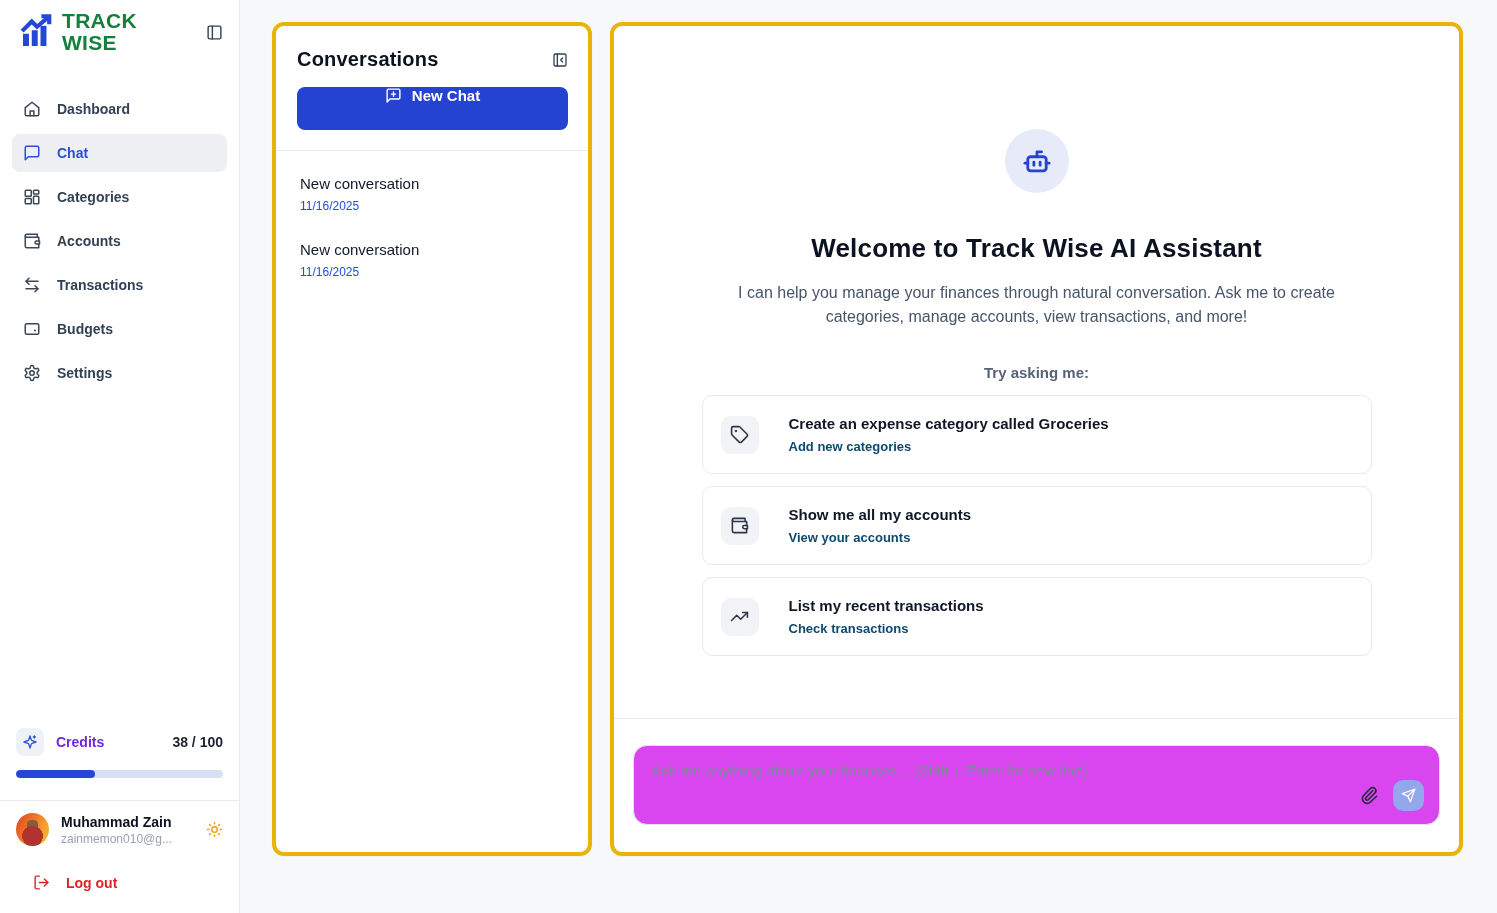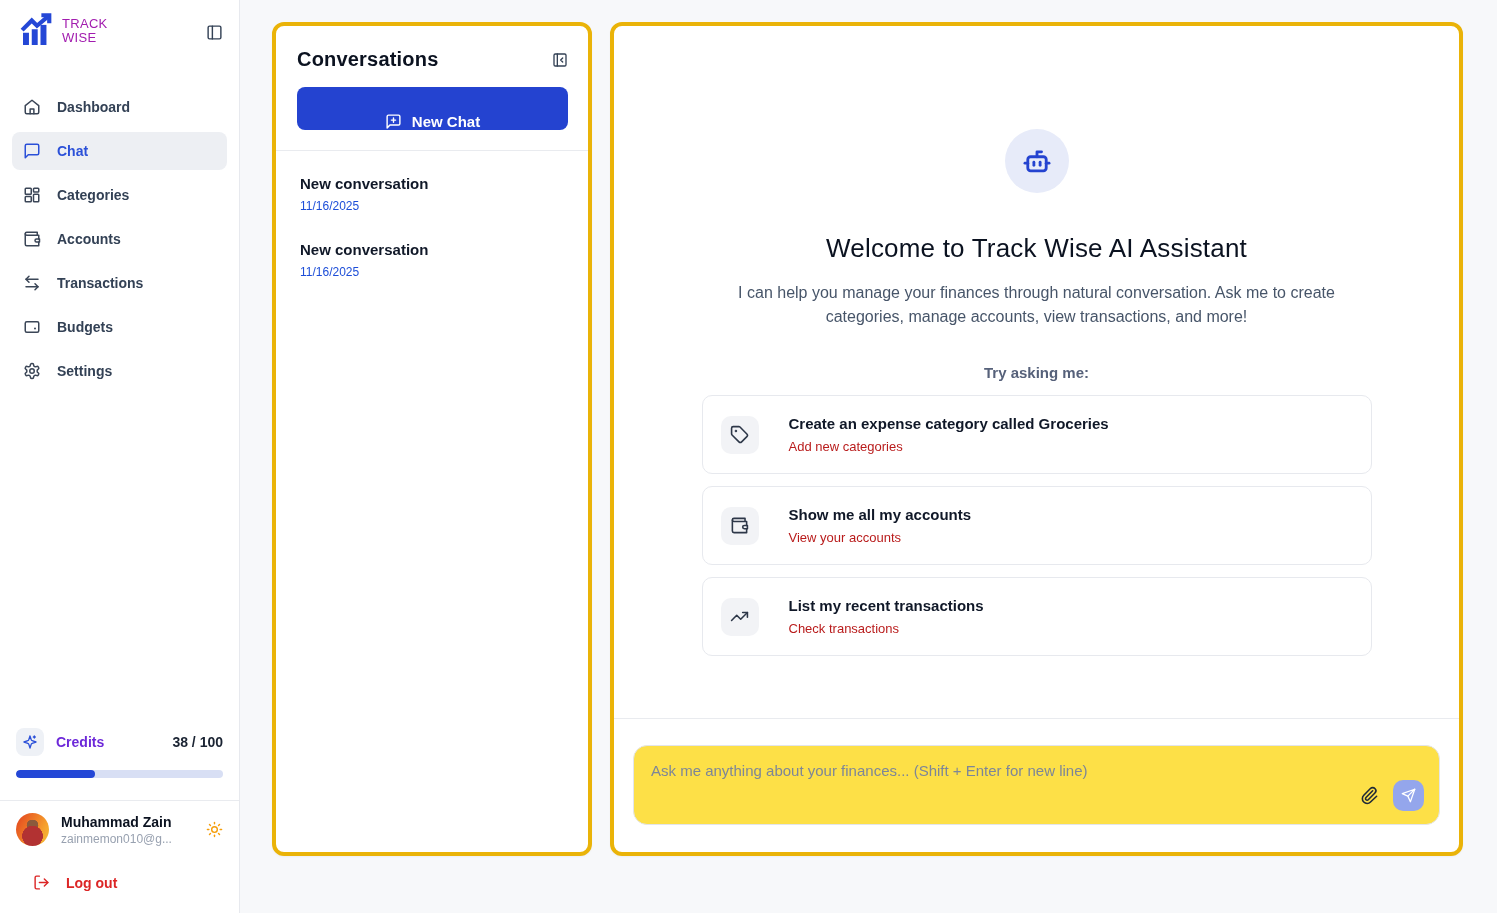--- a/index.html
+++ b/index.html
@@ -17,21 +17,21 @@
     width: 240px; min-width: 240px; height: 100%;
     background: #ffffff;
     border-right: 1px solid #e7e9ee;
     display: flex; flex-direction: column;
   }
   .sidebar-top {
     display: flex; align-items: flex-start; justify-content: space-between;
     padding: 10px 16px 0 16px;
   }
   .logo { display: flex; align-items: center; gap: 4px; cursor: pointer; }
-  .logo-text { font-size: 13px; font-weight: 400; color: #a21caf; line-height: 1.05; letter-spacing: .3px; }
+  .logo-text { font-size: 21px; font-weight: 700; color: #15803d; line-height: 1.05; letter-spacing: .3px; }
   .panel-toggle { margin-top: 14px; color: #334155; cursor: pointer; background: none; border: none; }
 
   .nav { margin-top: 36px; display: flex; flex-direction: column; gap: 6px; padding: 0 12px; }
   .nav-item {
     display: flex; align-items: center; gap: 16px;
     height: 38px; padding: 0 11px; border-radius: 8px;
     color: #334155; font-size: 14px; font-weight: 700; cursor: pointer;
   }
   .nav-item .nav-icon { color: #3b4657; }
   .nav-item.active { background: #edeff3; color: #2b50d8; }
@@ -88,64 +88,64 @@
   .conv-header {
     display: flex; align-items: center; justify-content: space-between;
     padding: 22px 20px 14px 21px;
   }
   .conv-title { font-size: 20px; font-weight: 800; letter-spacing: .2px; }
   .conv-collapse { color: #334155; cursor: pointer; background: none; border: none; }
   .new-chat-btn {
     margin: 2px 20px 20px 21px; height: 43px; border: none; border-radius: 8px;
     background: #2443d0; color: #fff; font-family: inherit;
     font-size: 15px; font-weight: 700; cursor: pointer;
-    display: flex; align-items: flex-end; justify-content: center; gap: 10px;
+    display: flex; align-items: flex-start; justify-content: center; gap: 10px;
   }
   .conv-divider { border-top: 1px solid #e9ebef; }
   .conv-list { padding: 10px 0; overflow-y: auto; }
   .conv-item { padding: 14px 24px; cursor: pointer; }
-  .conv-item-title { font-size: 15px; font-weight: 700; color: #101828; }
+  .conv-item-title { font-size: 15px; font-weight: 400; color: #101828; }
   .conv-item-date { font-size: 12px; color: #1d4ed8; margin-top: 7px; }
 
   
   .chat-panel { flex: 1; display: flex; flex-direction: column; }
   .chat-body {
     flex: 1; display: flex; flex-direction: column; align-items: center;
     padding-top: 103px;
   }
   .bot-circle {
     width: 64px; height: 64px; border-radius: 50%;
     background: #e7ebf9; color: #2443d0;
     display: flex; align-items: center; justify-content: center;
   }
-  .welcome-title { margin-top: 40px; font-size: 26px; font-weight: 400; letter-spacing: .2px; }
+  .welcome-title { margin-top: 40px; font-size: 26px; font-weight: 700; letter-spacing: .2px; }
   .welcome-subtitle {
     margin-top: 17px; max-width: 660px; text-align: center;
     font-size: 16px; line-height: 1.5; color: #475569;
   }
   .try-label { margin-top: 35px; font-size: 15px; font-weight: 600; color: #56617a; }
   .suggestions { margin-top: 14px; width: 670px; display: flex; flex-direction: column; gap: 12px; }
   .suggestion-card {
     display: flex; align-items: center; gap: 30px;
     border: 1px solid #e7e9ee; border-radius: 10px;
     padding: 19px 18px; cursor: pointer; background: #fff; text-align: left;
     font-family: inherit;
   }
   .suggestion-iconbox {
     width: 38px; height: 38px; border-radius: 10px; background: #f2f3f6;
     display: flex; align-items: center; justify-content: center; color: #2d3748;
     flex-shrink: 0;
   }
   .suggestion-title { font-size: 15px; font-weight: 700; color: #101828; }
-  .suggestion-sub { font-size: 13px; color: #b91c1c; margin-top: 7px; }
+  .suggestion-sub { font-size: 13px; color: #0c4a6e; margin-top: 7px; font-weight: bold; }
 
   .chat-input-zone { border-top: 1px solid #e9ebef; padding: 26px 19px 27px 19px; }
   .chat-input-box {
     position: relative; height: 80px;
-    border: 1px solid #e3e5ea; border-radius: 14px; background: #fde047;
+    border: 1px solid #e3e5ea; border-radius: 14px; background: #d946ef;
   }
   .chat-textarea {
     width: 100%; height: 100%; resize: none; border: none; outline: none;
     background: transparent; border-radius: 14px;
     padding: 16px 110px 16px 17px;
     font-family: inherit; font-size: 15px; color: #1a2332;
   }
   .chat-textarea::placeholder { color: #7d8698; }
   .input-actions {
     position: absolute; right: 15px; bottom: 13px;

